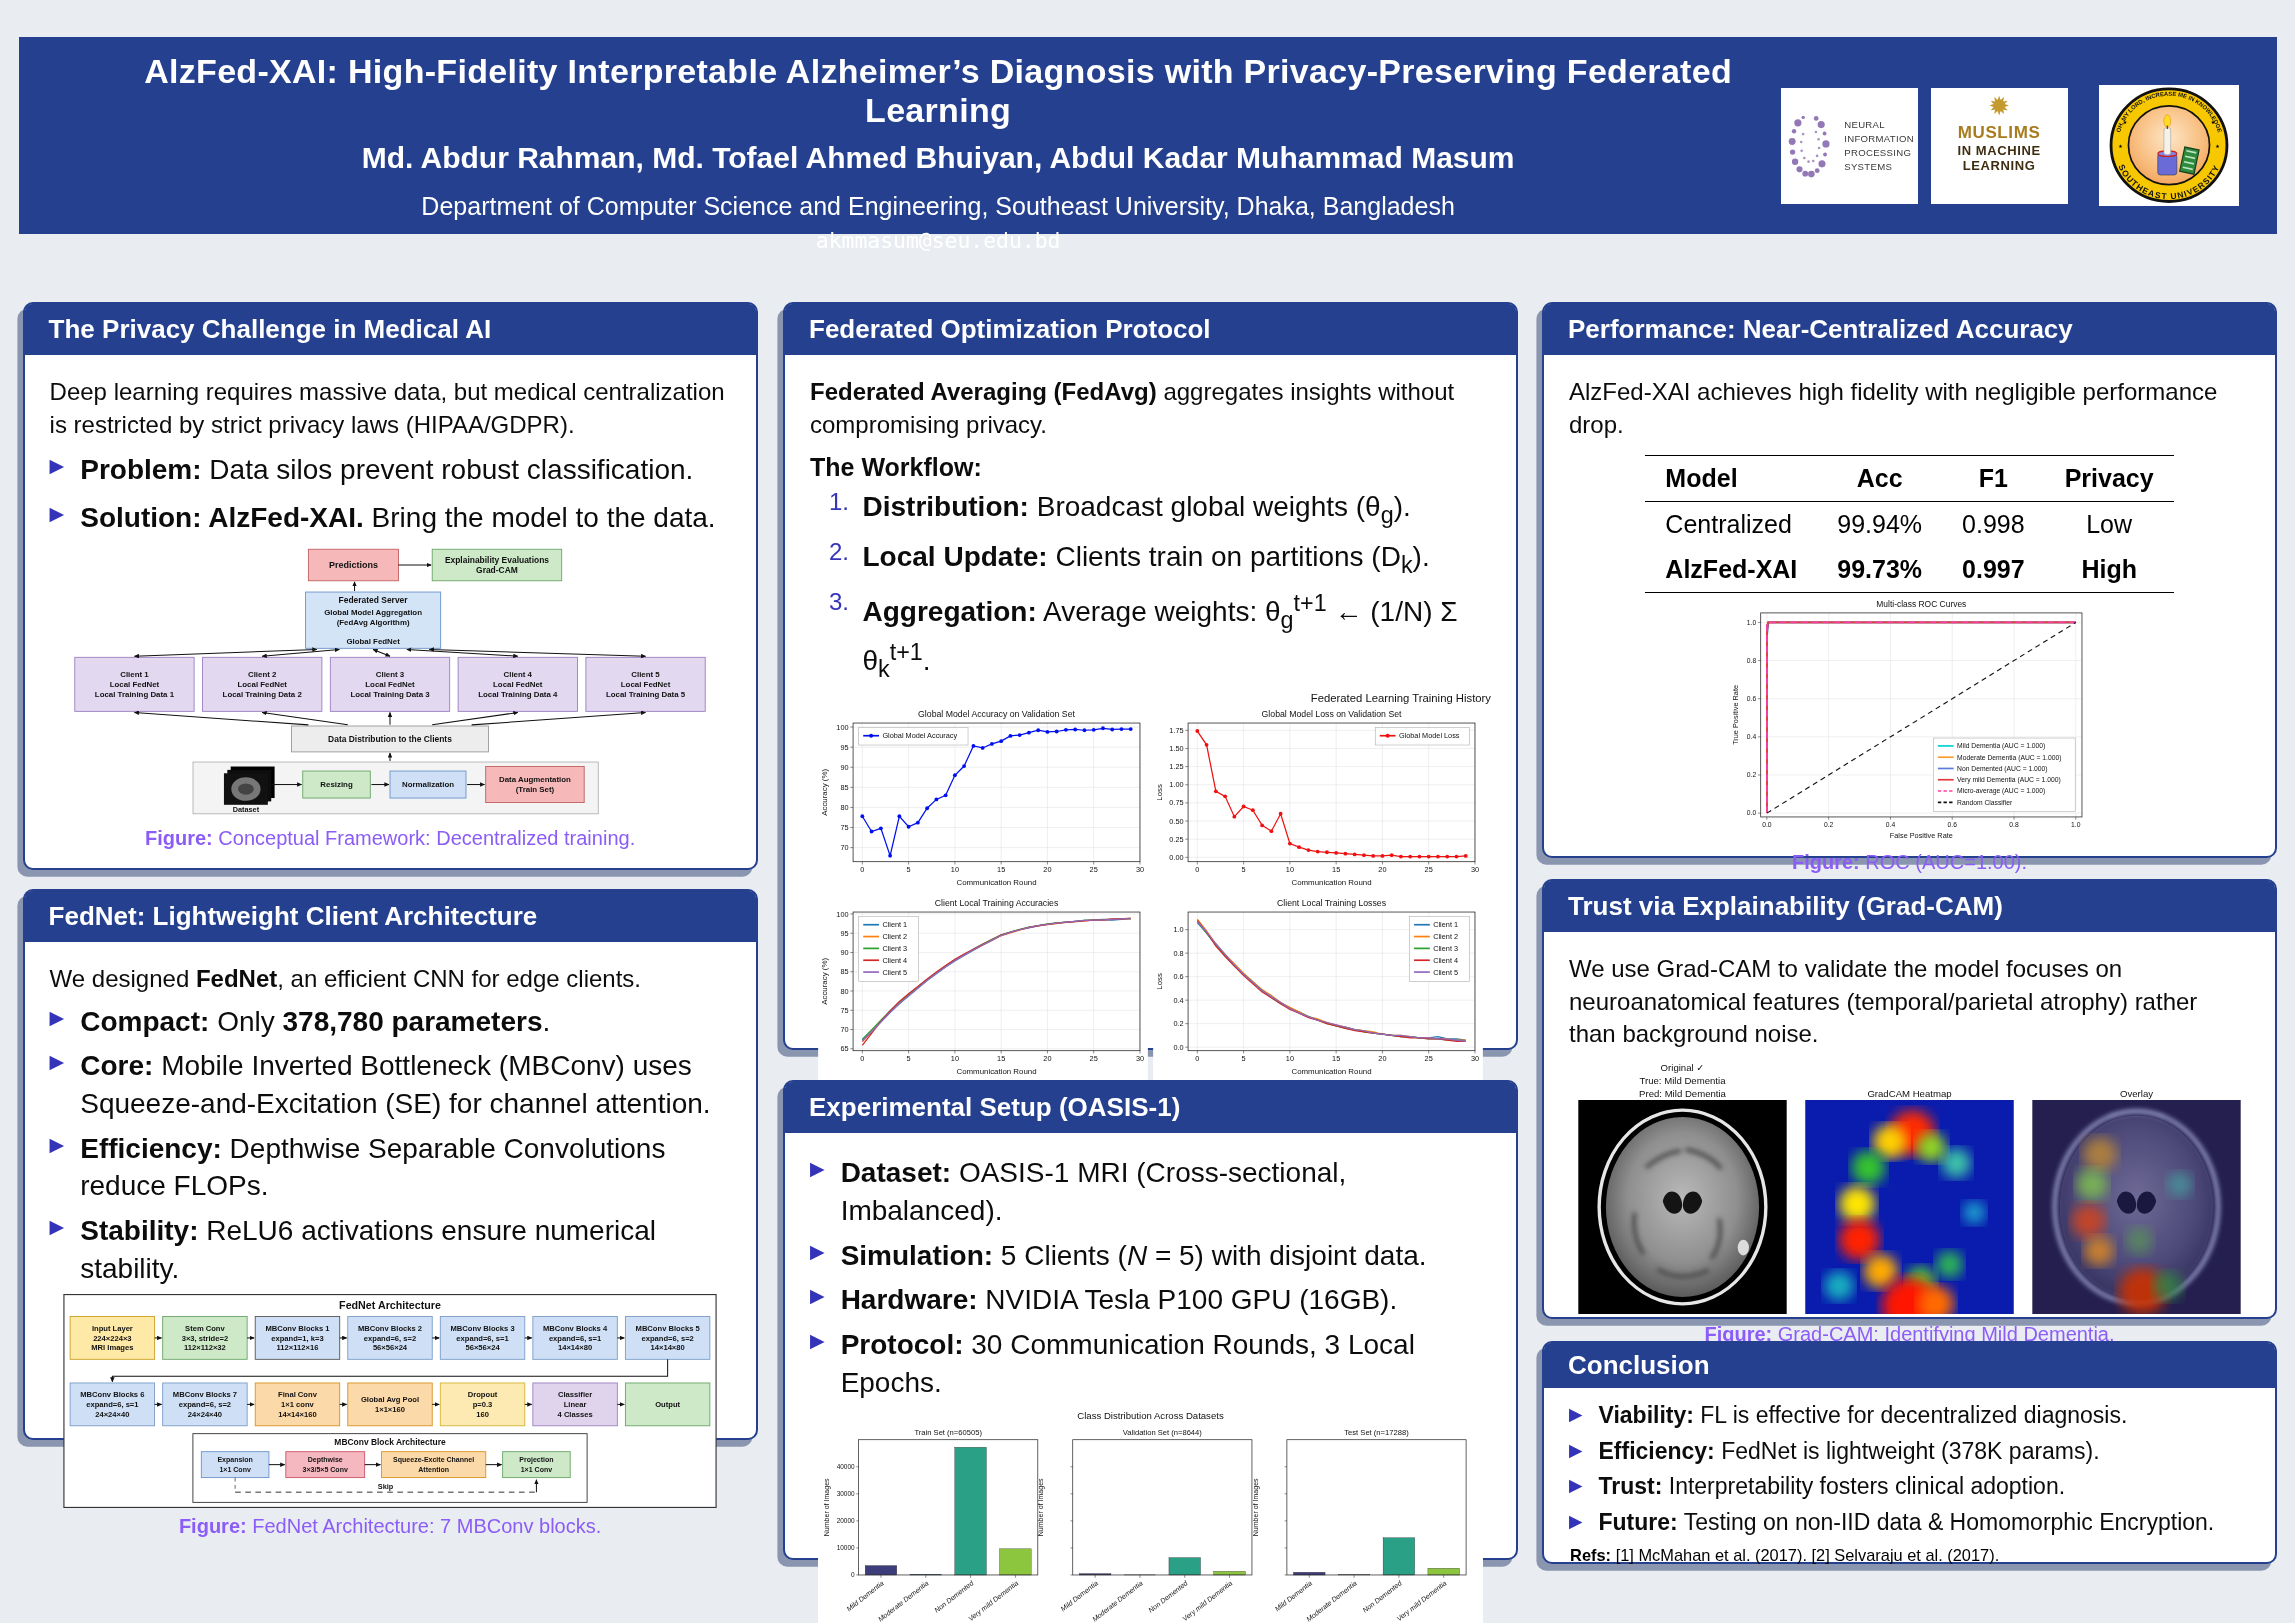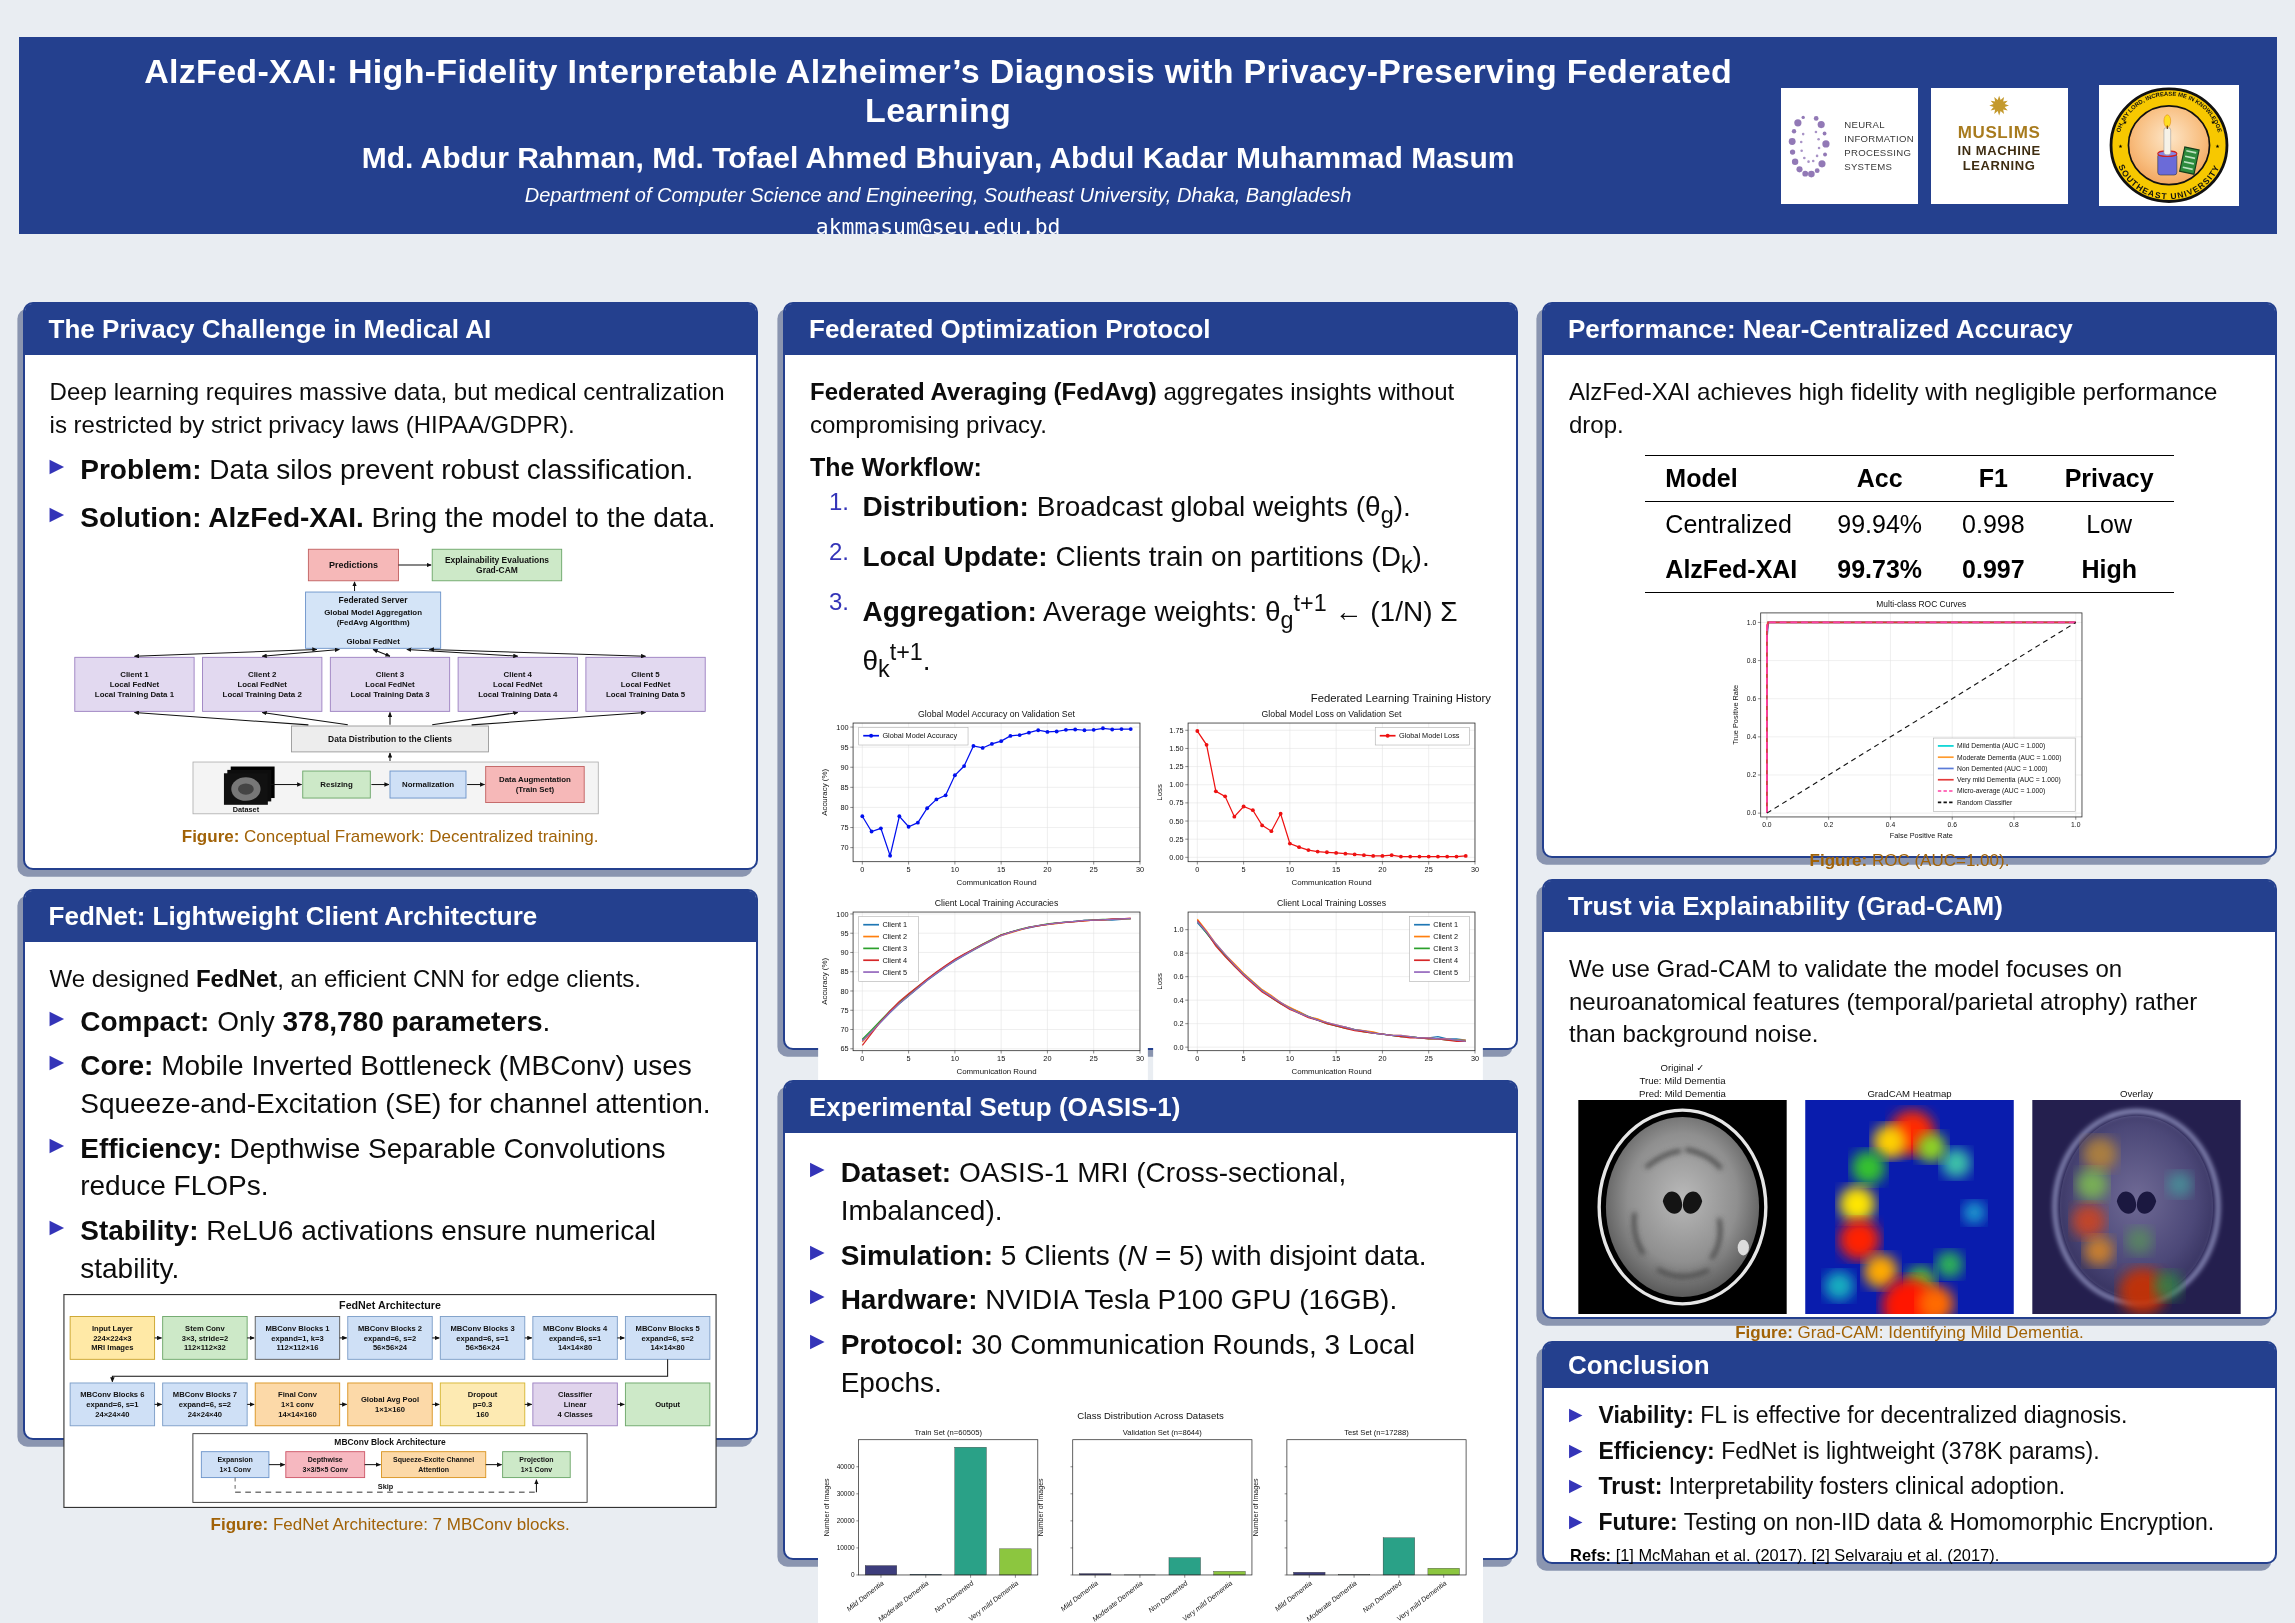--- a/index.html
+++ b/index.html
@@ -4,42 +4,42 @@
 <style>
   html,body{margin:0;padding:0;background:#e9edf2;}
   .poster{position:relative;width:2295px;height:1624px;background:#e9edf2;font-family:"Liberation Sans",sans-serif;overflow:hidden;}
   svg text{font-family:"Liberation Sans",sans-serif;}
 
   
   .header{position:absolute;left:18.6px;top:37px;width:2258px;height:197px;background:#24408e;}
   .header-text{position:absolute;left:85px;top:14.7px;width:1669px;text-align:center;color:#ffffff;}
   .h-title{font-size:34px;font-weight:bold;letter-spacing:0.3px;}
   .h-authors{font-size:30px;font-weight:bold;margin-top:11.3px;}
-  .h-dept{font-size:20px;margin-top:9px;font-weight:300;font-style:italic;}
+  .h-dept{font-size:25px;margin-top:17px;font-weight:300;}
   .h-email{font-family:"DejaVu Sans Mono",monospace;font-size:21.4px;margin-top:6.8px;}
   .logo{position:absolute;background:#ffffff;overflow:hidden;}
   .logo-neurips{left:1762px;top:51px;width:137px;height:116px;display:flex;align-items:center;justify-content:center;gap:10px;}
   .neurips-lines{font-size:9.6px;color:#3a3a3a;line-height:1.45;letter-spacing:0.3px;}
   .logo-miml{left:1912px;top:51px;width:137px;height:116px;text-align:center;}
   .miml-star{font-size:26px;color:#c49a2e;line-height:1.2;margin-top:3.4px;}
   .miml-l1{font-size:17px;font-weight:bold;color:#a87b1e;letter-spacing:0.6px;}
   .miml-l2,.miml-l3{font-size:13px;font-weight:bold;color:#3f2d12;letter-spacing:0.6px;}
   .logo-seu{left:2080px;top:48px;width:140px;height:121px;}
 
   
   .panel{position:absolute;background:#ffffff;border:2.3px solid #24408e;border-radius:10px;box-shadow:-5.6px 6.8px 0 rgba(23,42,96,.45);}
   .panel-header{background:#24408e;color:#fff;font-weight:bold;font-size:26px;padding:10px 24px;border-radius:6.8px 6.8px 0 0;}
   .panel-body{padding:14.7px 25px;position:relative;}
   .ptext{font-size:24px;color:#0c0c0c;line-height:1.35;margin:6.8px 0;}
   .bullets{margin-top:8px;}
   .bullet-row{display:flex;align-items:flex-start;margin:10px 0;}
   .tri{color:#3434b8;font-size:19px;line-height:1.6;margin-right:16px;flex:none;}
   .btext{font-size:28px;line-height:1.35;color:#0c0c0c;}
   .lead{font-weight:bold;}
-  .fig-caption{text-align:center;font-size:17px;color:#a16207;margin-top:6.8px;}
+  .fig-caption{text-align:center;font-size:20px;color:#8b5cf6;margin-top:6.8px;}
   .figure-center{display:flex;justify-content:center;}
   .workflow-title{font-size:25px;font-weight:bold;margin:11.3px 0 3.4px;color:#0c0c0c;}
   .witem{display:flex;align-items:flex-start;margin:6.8px 0 6.8px 19px;}
   .wnum{color:#3434b8;font-size:24px;margin-right:13.5px;flex:none;}
   .suptitle{text-align:right;font-size:11.3px;color:#111;margin:3.4px 0 1.1px;}
   .charts-grid{display:grid;grid-template-columns:330px 330px;justify-content:center;column-gap:5.6px;row-gap:1.1px;}
   .perf-table{border-collapse:collapse;margin:13.5px auto 3.4px;font-size:25px;color:#000;}
   .perf-table th{border-top:1.7px solid #000;border-bottom:1.1px solid #000;padding:8px 20px;text-align:center;}
   .perf-table td{padding:8px 20px;text-align:center;}
   .perf-table td:first-child,.perf-table th:first-child{text-align:left;}

